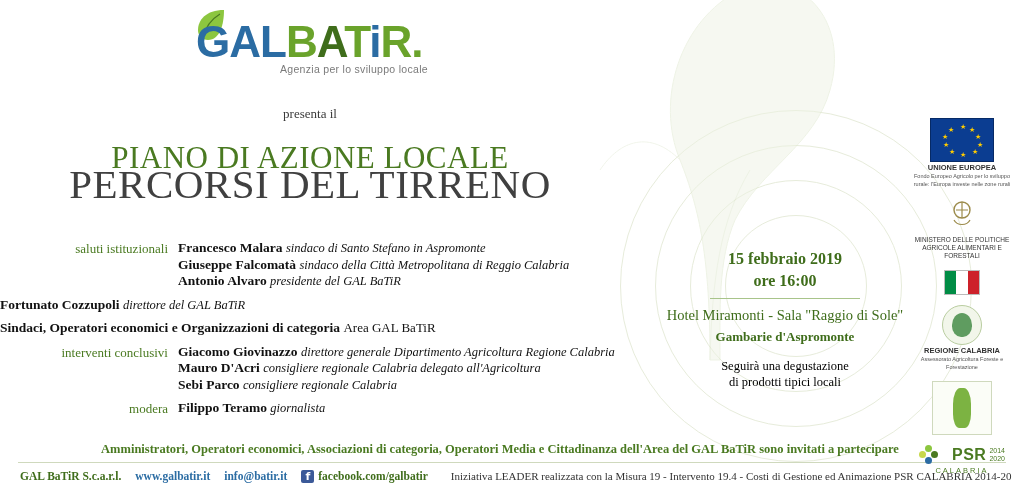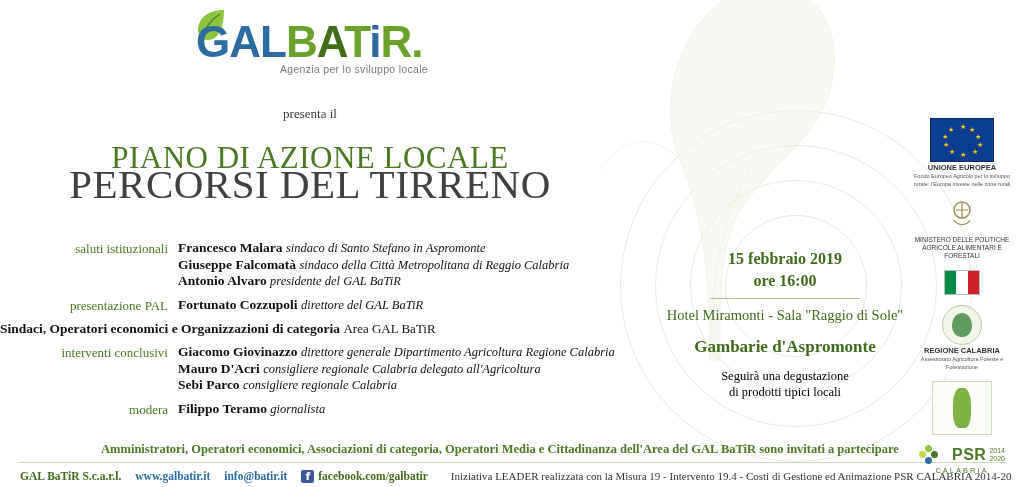--- a/index.html
+++ b/index.html
@@ -167,24 +167,24 @@
     width: 150px;
     height: 1px;
     background: #a8c48a;
     margin: 6px auto 7px auto;
   }
   .event .venue {
     font-size: 14.5px;
     line-height: 19px;
   }
   .event .place {
-    font-size: 17px;
+    font-size: 13px;
     font-weight: bold;
     line-height: 22px;
-    margin-top: 11px;
+    margin-top: 1px;
   }
   .event .note {
     font-size: 12.5px;
     line-height: 16px;
     margin-top: 10px;
     color: #000000;
   }
 
   
   .invite {
@@ -411,21 +411,20 @@
           <span class="rl">sindaco della Città Metropolitana di Reggio Calabria</span>
         </div>
         <div class="person">
           <span class="nm">Antonio Alvaro</span>
           <span class="rl">presidente del GAL BaTiR</span>
         </div>
       </div>
     </div>
 
     <div class="row">
-      <div class="row-label">presentazione PAL</div>
       <div class="row-items">
         <div class="person">
           <span class="nm">Fortunato Cozzupoli</span>
           <span class="rl">direttore del GAL BaTiR</span>
         </div>
       </div>
     </div>
 
     <div class="row">
       <div class="row-items">

